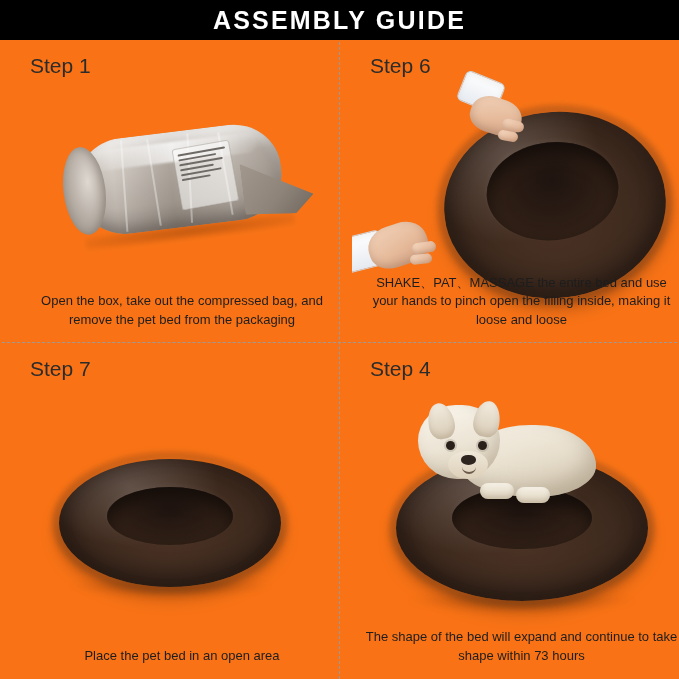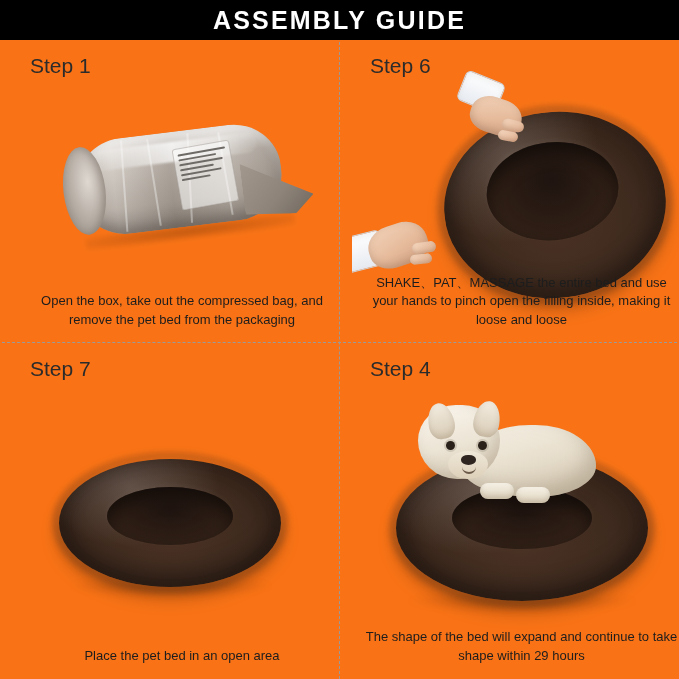--- a/index.html
+++ b/index.html
@@ -501,21 +501,21 @@
             <div class="ear ear-r"></div>
             <div class="muzzle"></div>
             <div class="eye eye-l"></div>
             <div class="eye eye-r"></div>
             <div class="nose"></div>
             <div class="mouth"></div>
           </div>
         </div>
       </div>
 
-      <div class="caption">The shape of the bed will expand and continue to take shape within 29 hours</div>
+      <div class="caption">The shape of the bed will expand and continue to take shape within 73 hours</div>
     </div>
 
   </div>
 
   <div class="sep-v"></div>
   <div class="sep-h"></div>
 
 </div>
 
 </body></html>

